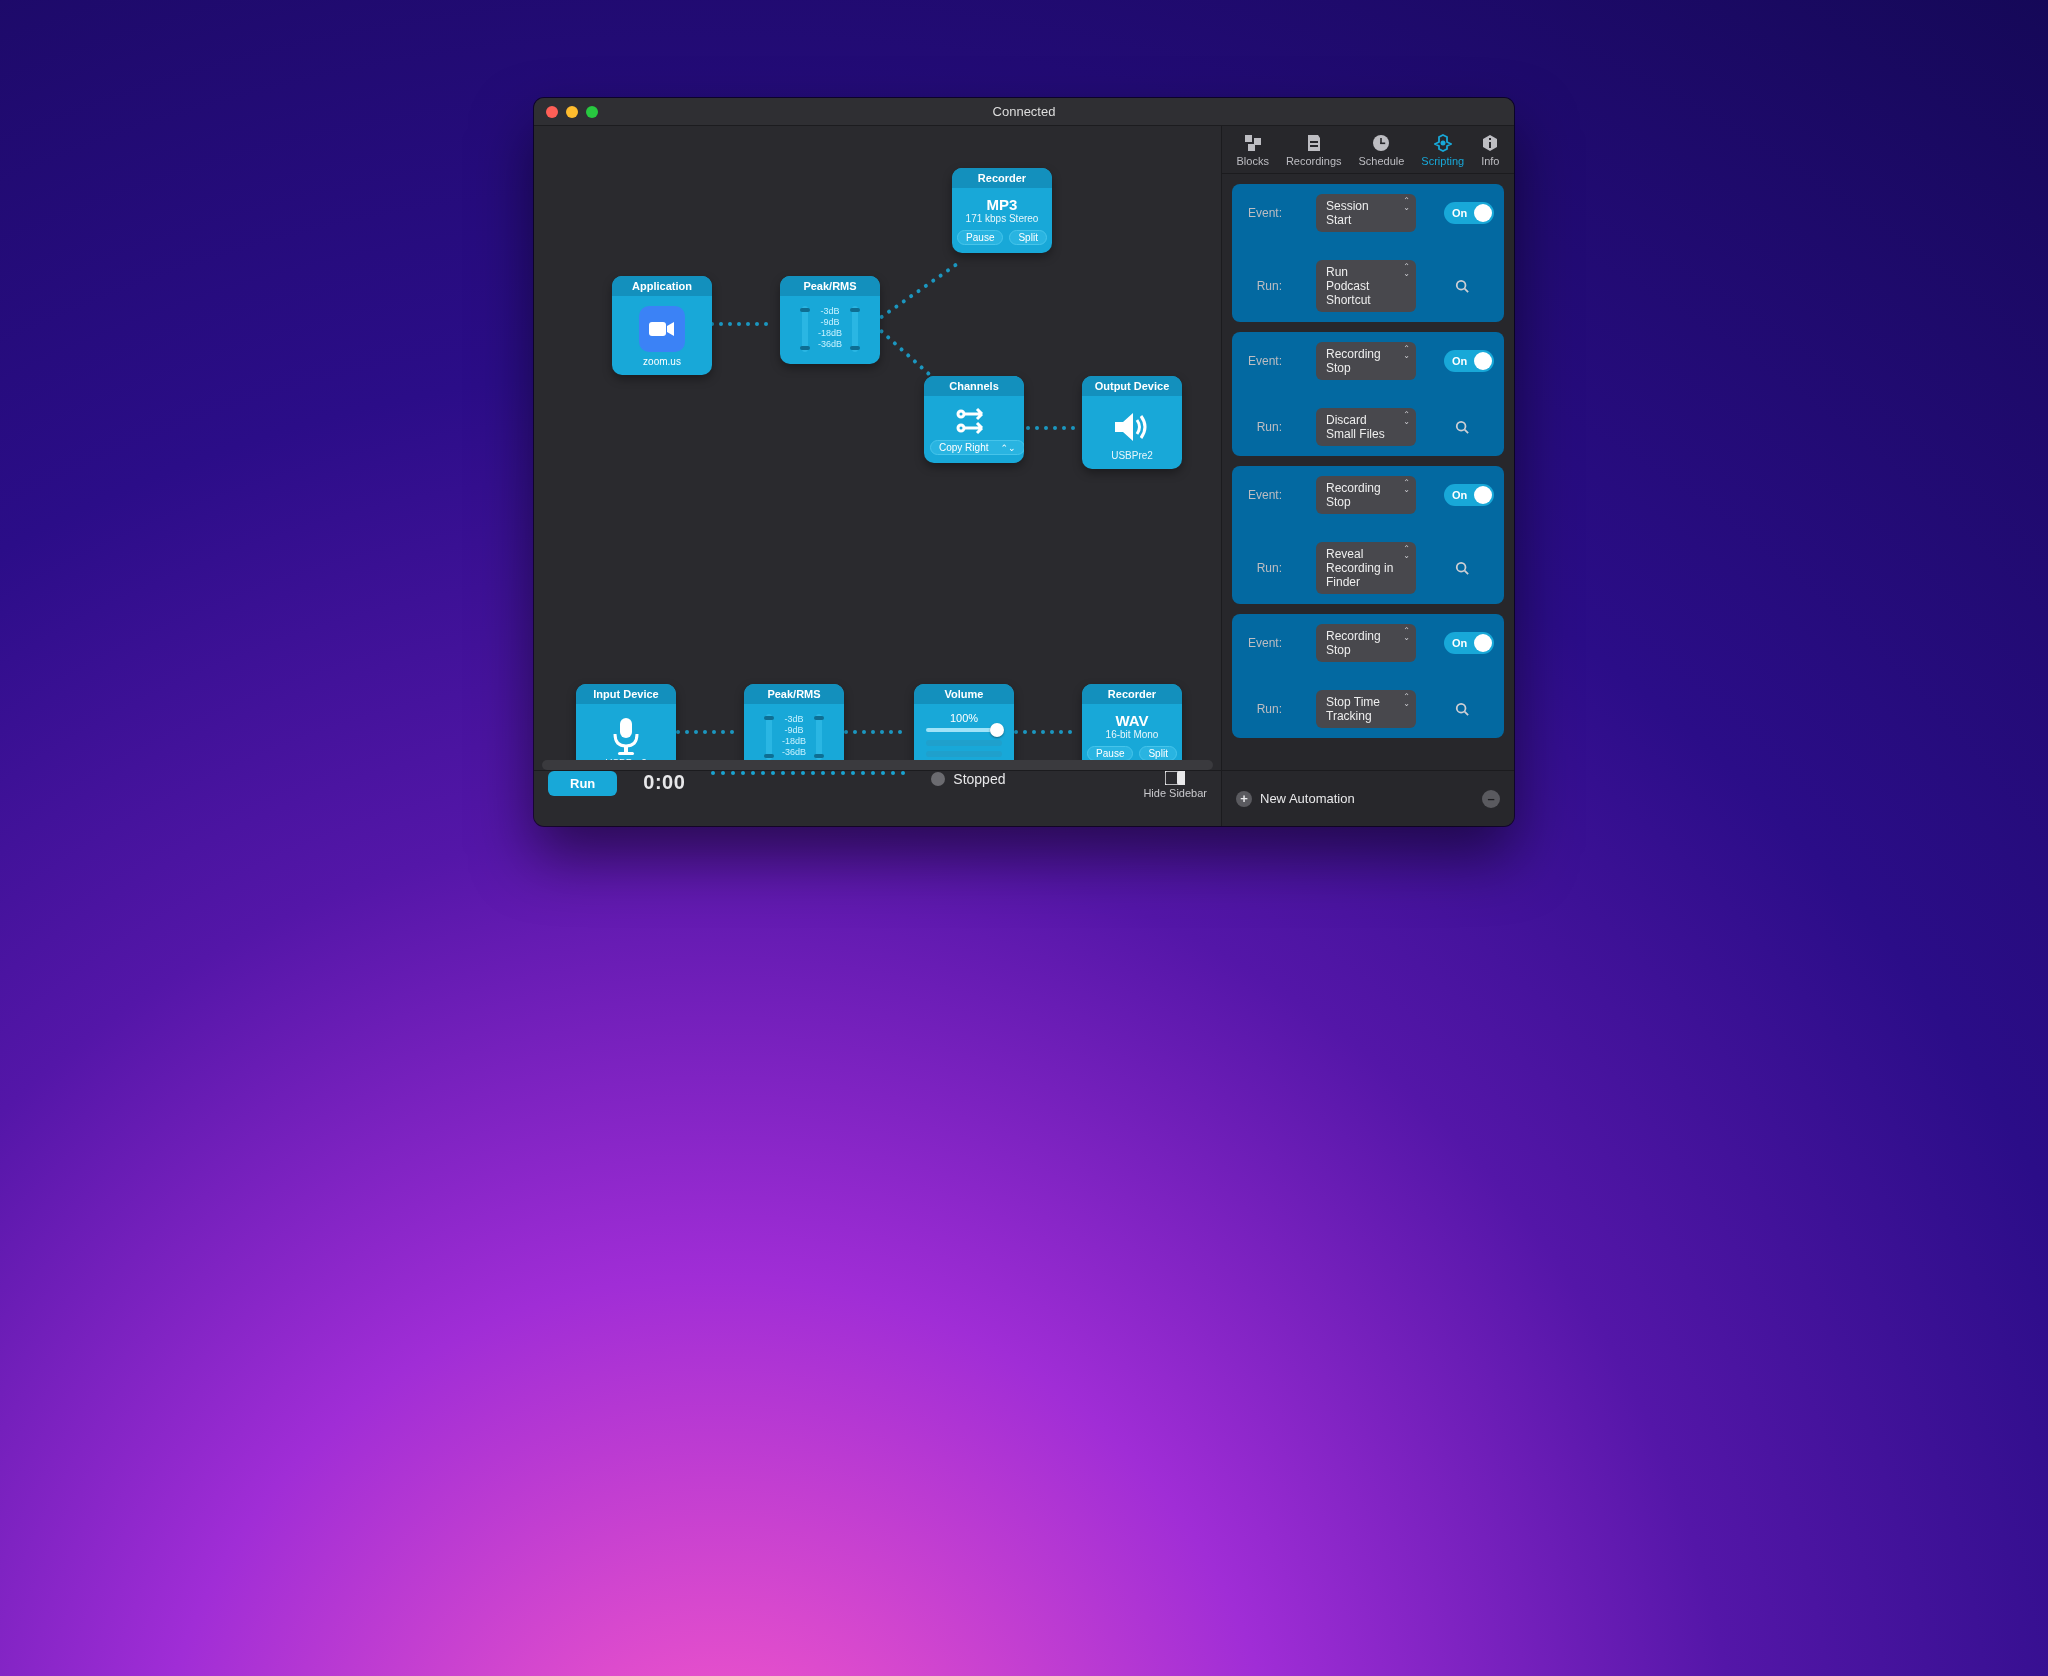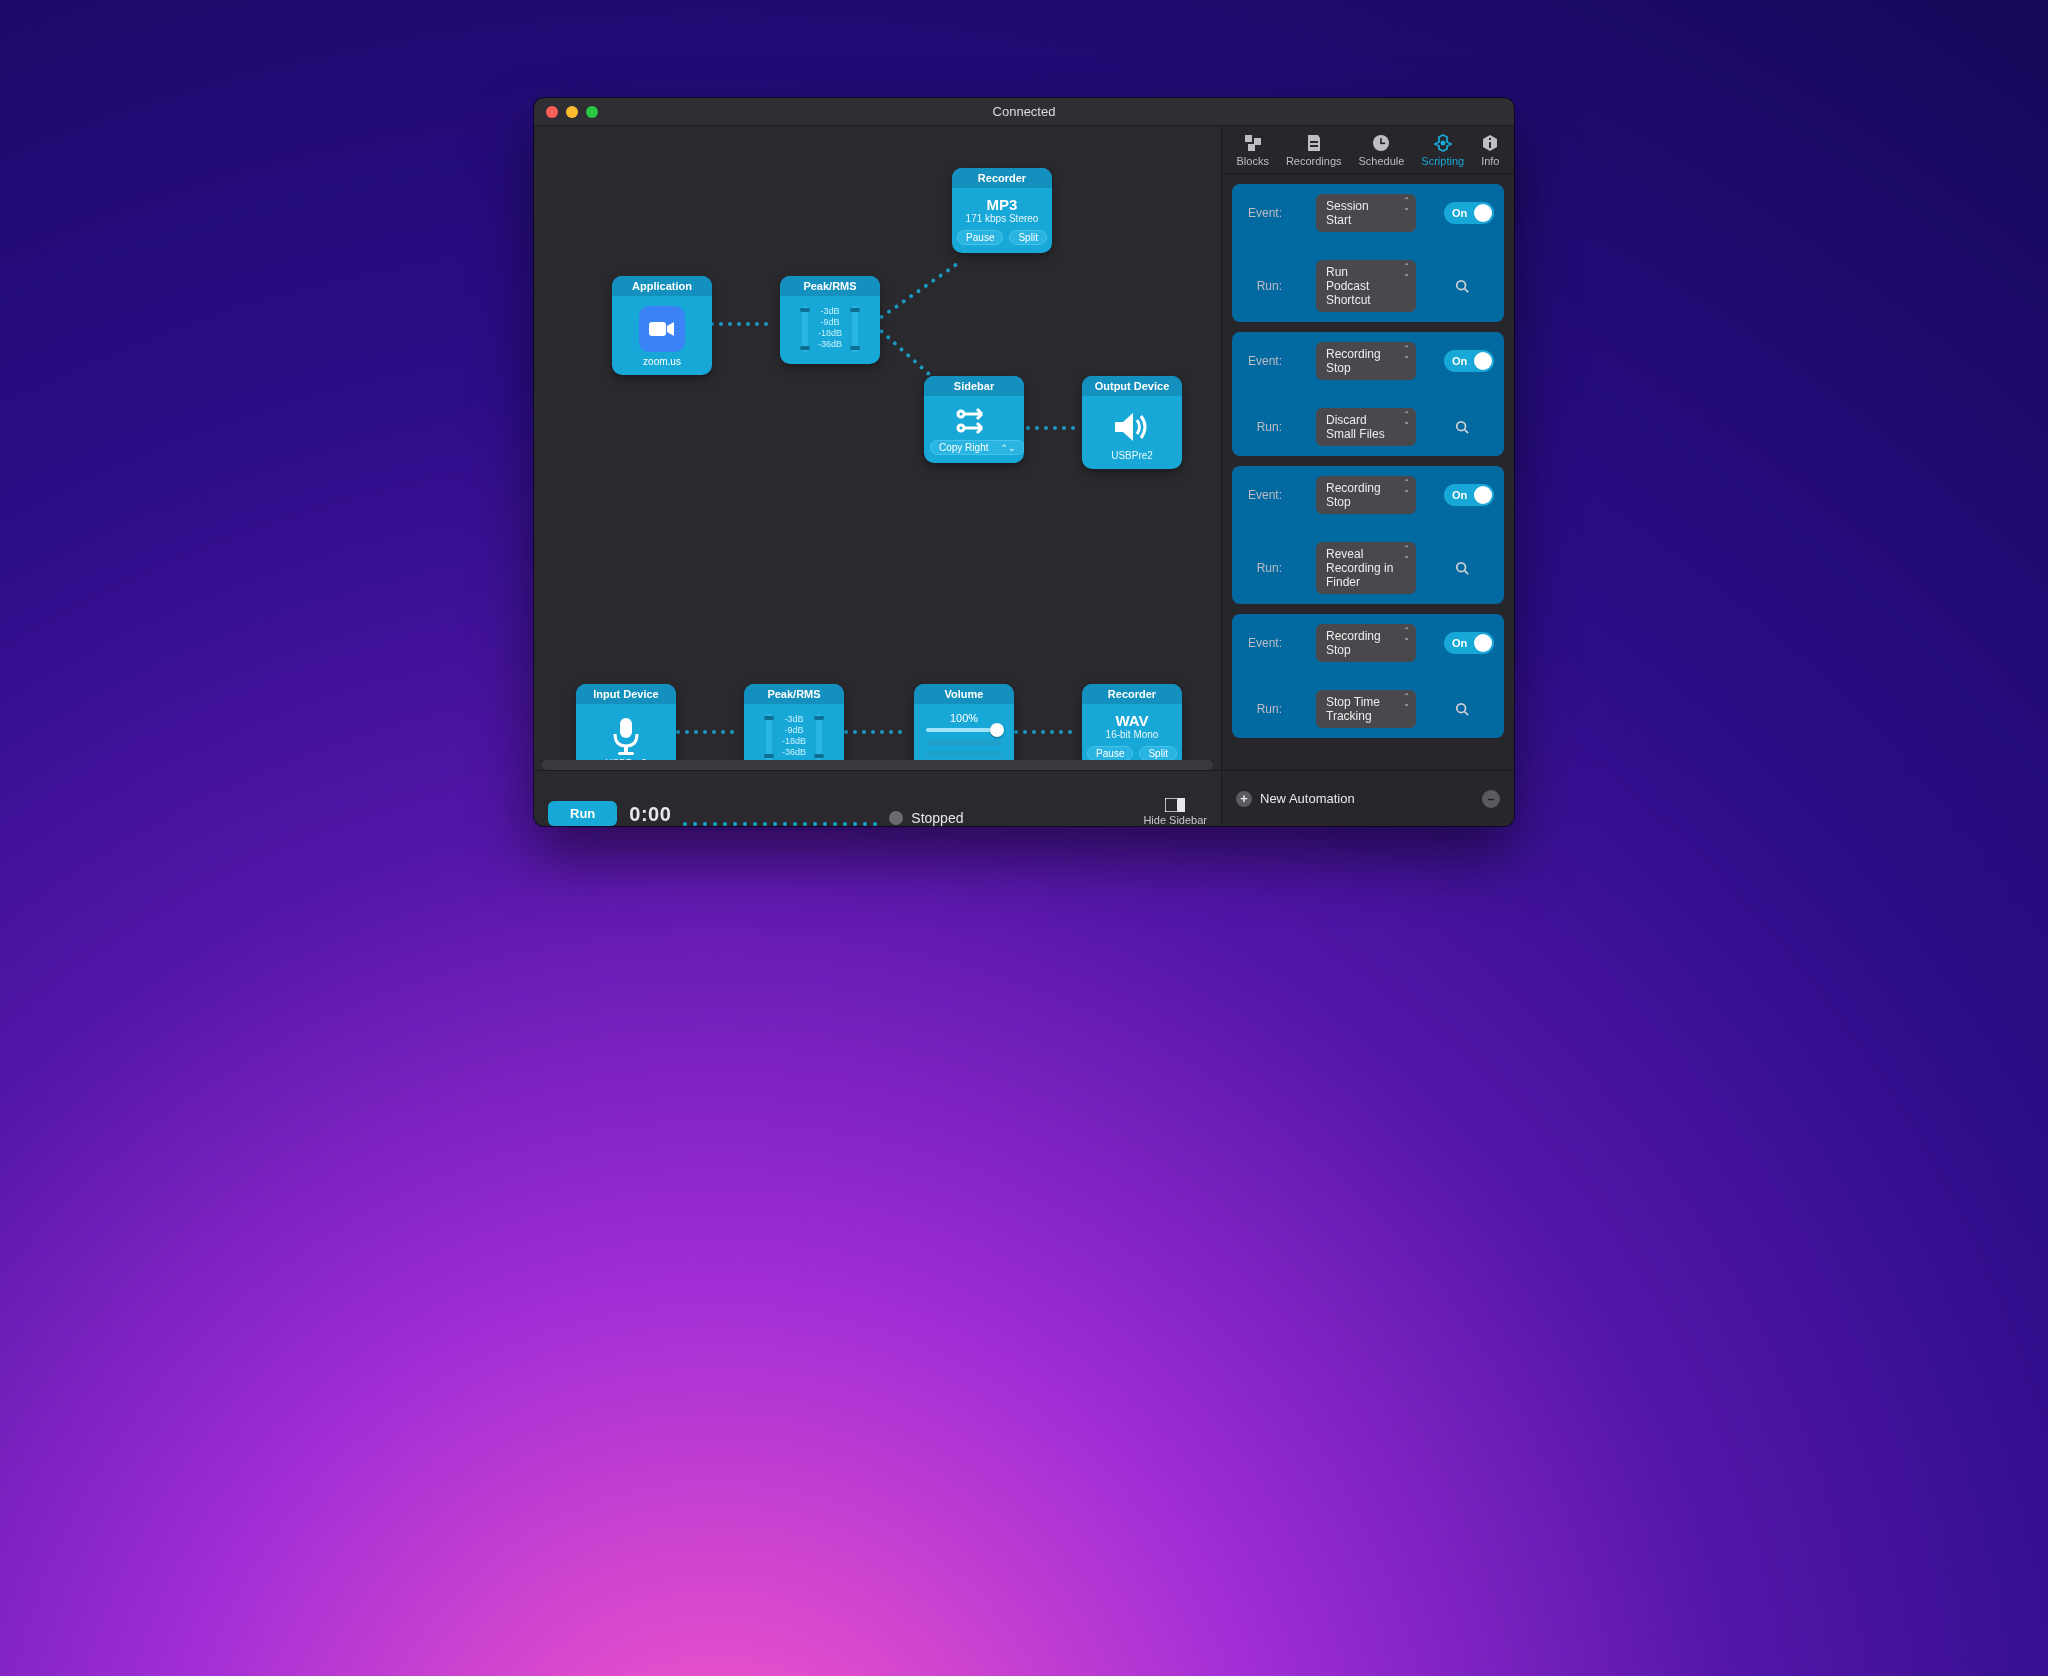--- a/index.html
+++ b/index.html
@@ -98,22 +98,22 @@
   
   .dots{position:absolute;display:flex;gap:5px;align-items:center;}
   .dots span{width:4px;height:4px;border-radius:50%;background:#1aa3d0; opacity:.9;}
   .dots.diag{transform-origin:left center;}
 
   
   .hscroll{height:10px;margin:0 8px;border-radius:5px;background:#3a3a3e;}
 
   
   .status{
-    height:56px;border-top:1px solid #1b1b1e;display:flex;align-items:flex-end;
-    padding:0 14px;gap:12px;position:relative;
+    height:56px;border-top:1px solid #1b1b1e;display:flex;align-items:flex-start;
+    padding:0 14px;gap:26px;position:relative;
   }
   .run-btn{
     background:#18a8d8;color:#fff;border:none;border-radius:6px;
     padding:5px 22px;font-size:13px;font-weight:600;cursor:pointer;
   }
   .time{font-size:20px;font-weight:600;letter-spacing:.5px;}
   .prog{flex:0 0 180px;display:flex;gap:6px;align-items:center;}
   .prog span{width:4px;height:4px;border-radius:50%;background:#1aa3d0;}
   .state{display:flex;align-items:center;gap:8px;font-size:14px;}
   .state .dot{width:14px;height:14px;border-radius:50%;background:#6b6b70;}
@@ -283,21 +283,21 @@
             <div class="big">MP3</div>
             <div class="sub">171 kbps Stereo</div>
             <div class="btns">
               <span class="pill">Pause</span>
               <span class="pill">Split</span>
             </div>
           </div>
         </div>
 
         <div class="node channels" style="left:390px;top:250px;">
-          <div class="hdr">Sidebar</div>
+          <div class="hdr">Channels</div>
           <div class="body">
             <svg viewBox="0 0 40 30">
               <circle cx="7" cy="8" r="3"></circle>
                 <path d="M10 8 H28 M28 8 L23 3 M28 8 L23 13"></path>
               <circle cx="7" cy="22" r="3"></circle>
                 <path d="M10 22 H28 M28 22 L23 17 M28 22 L23 27"></path>
             </svg>
             <div class="pill wide">
               <span>Copy Right</span>
               <span class="chev">⌃⌄</span>

